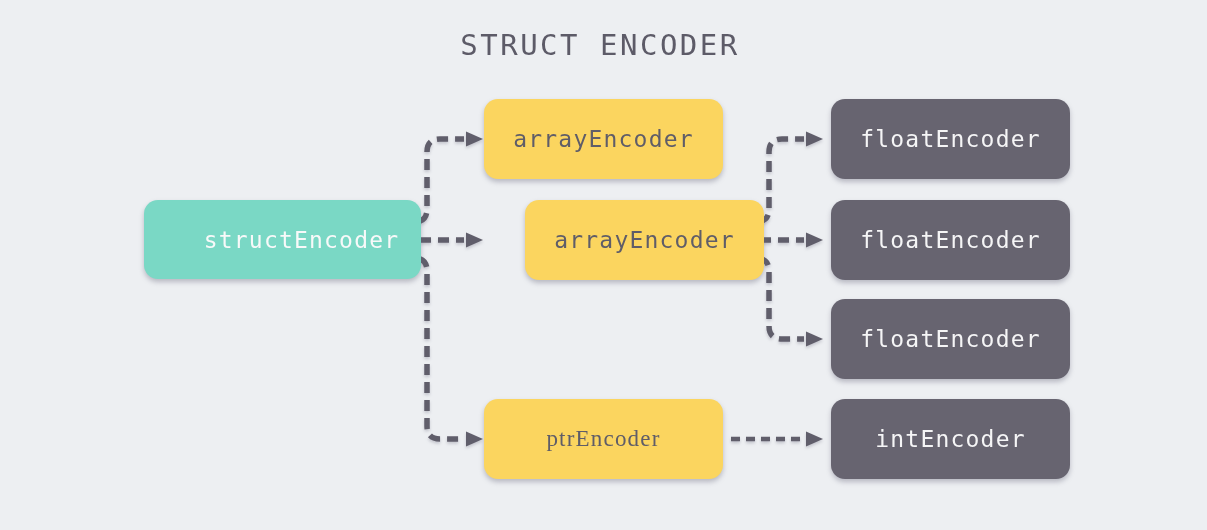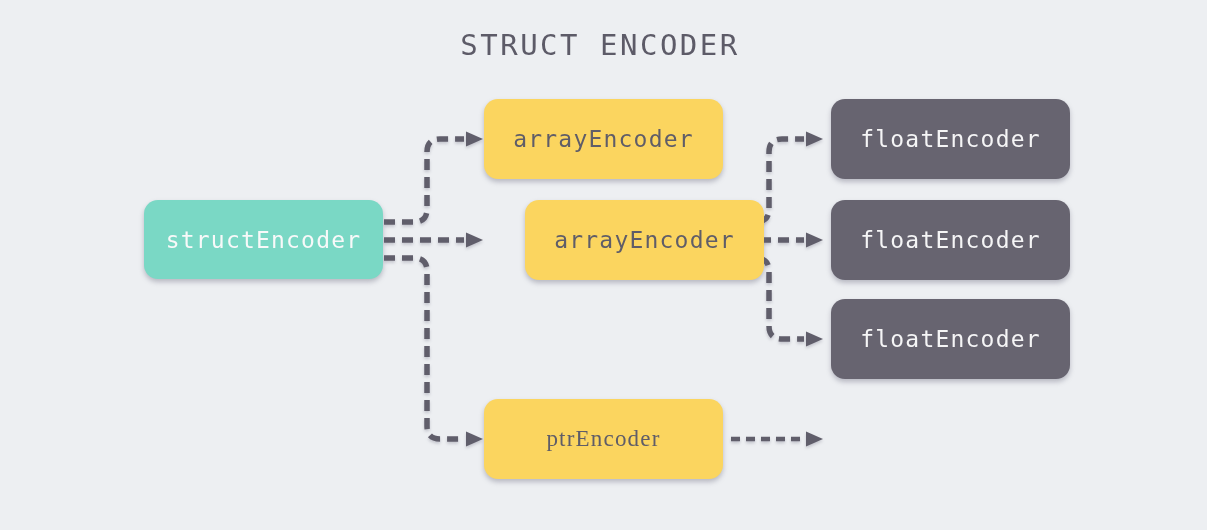--- a/index.html
+++ b/index.html
@@ -67,21 +67,21 @@
     height: 80px;
     border-radius: 14px;
     display: flex;
     align-items: center;
     justify-content: center;
     font-size: 23px;
     letter-spacing: 1.2px;
     font-weight: 500;
     box-shadow: 0 3px 5px rgba(104,104,124,0.4);
   }
-  .node.teal   { background: #7ad8c5; color: #f8f9f9; }
+  .node.teal   { background: #7ad8c5; color: #f8f9f9; padding-left: 38px; }
   .node.yellow { background: #fbd55f; color: #5f5d68; }
   .node.dark   { background: #676470; color: #f5f5f6; margin-left: 7px; }
 
   .node-struct { left: 144px; top: 200px; height: 79px; }
   .node-bool   { left: 484px; top: 99px;  }
   .node-array  { left: 484px; top: 200px; margin-left: 41px; }
   .node-ptr    { left: 484px; top: 399px; font-family: Liberation Serif, serif; }
   .node-float1 { left: 824px; top: 99px;  }
   .node-float2 { left: 824px; top: 200px; }
   .node-float3 { left: 824px; top: 299px; }
@@ -155,14 +155,17 @@
   </div>
 
   <div class="node dark node-float2">
     <span>floatEncoder</span>
   </div>
 
   <div class="node dark node-float3">
     <span>floatEncoder</span>
   </div>
 
+  <div class="node dark node-int">
+    <span>intEncoder</span>
+  </div>
 
 </div>
 
 </body></html>

